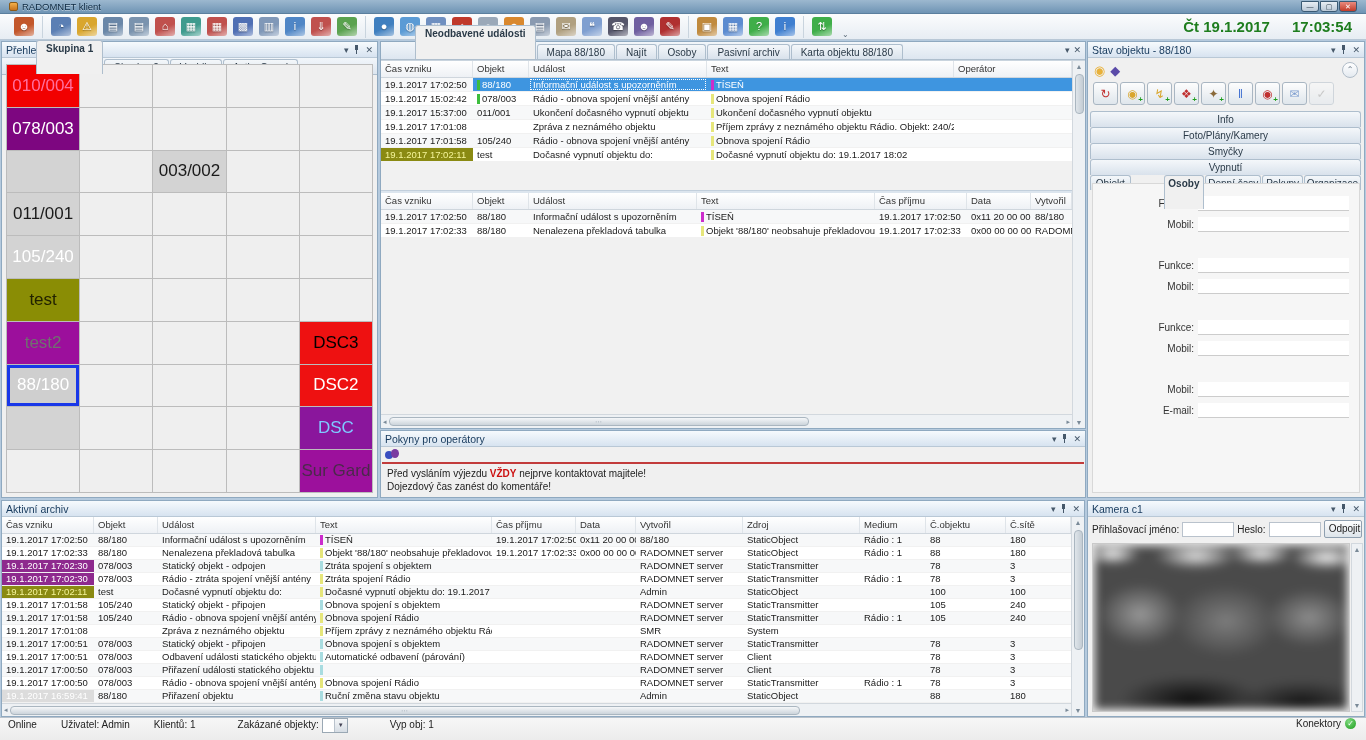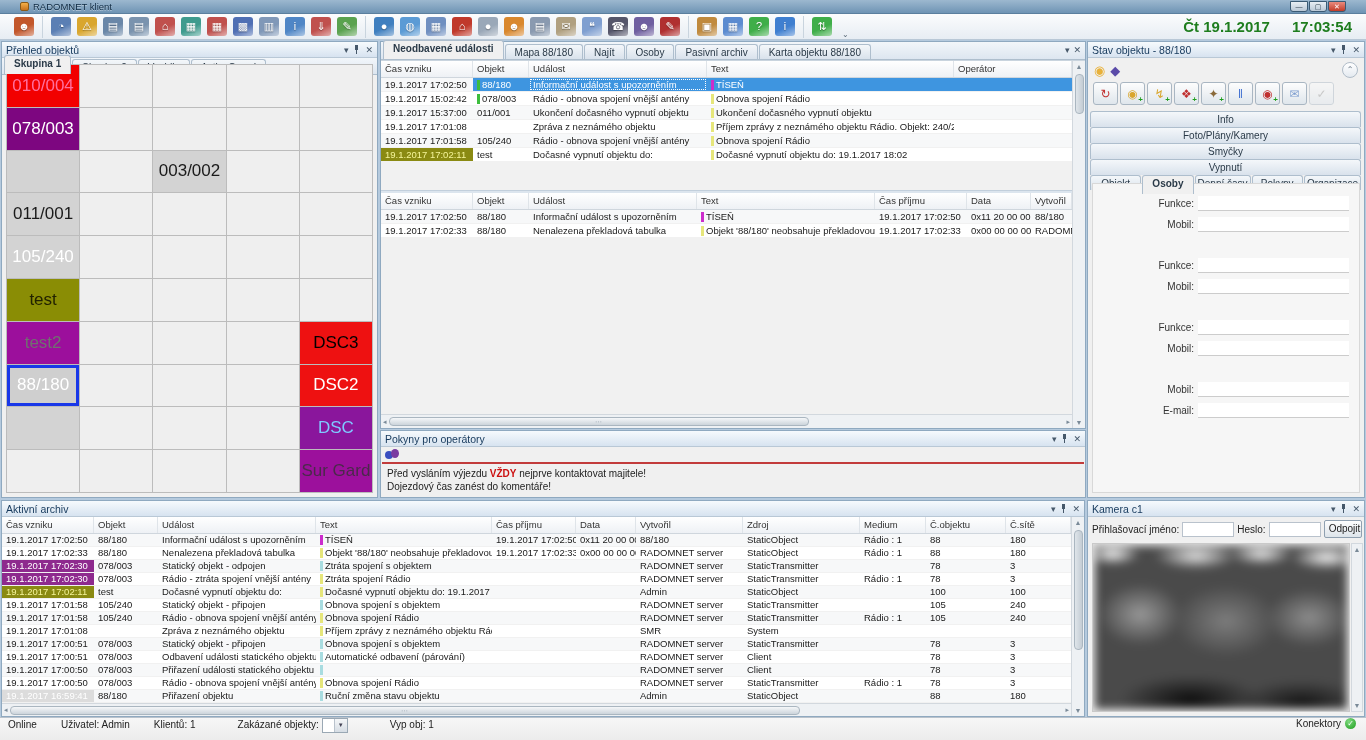--- a/index.html
+++ b/index.html
@@ -1,21 +1,21 @@
 <!DOCTYPE html>
 <html><head>
 <meta charset="utf-8">
 <style>
   * { margin:0; padding:0; box-sizing:border-box; }
   html,body { width:1366px; height:740px; overflow:hidden; }
   body { font-family:"Liberation Sans", sans-serif; font-size:10px; color:#1a1a1a; background:#b5cade; position:relative; }
 
   
   .titlebar { position:absolute; left:0; top:0; width:1366px; height:14px;
-    background:linear-gradient(#9cb8cf,#6f94b4); display:flex; align-items:center; padding:0 20px;
+    background:linear-gradient(#9cb8cf,#6f94b4); display:flex; align-items:center; padding:0 9px;
     border-bottom:1px solid #5b7f9e; }
   .titlebar .appicon { width:9px; height:9px; border-radius:2px; background:linear-gradient(#f4b04a,#c9731d); margin-right:4px; border:1px solid #8a5a18;}
   .titlebar .apptitle { font-size:9.5px; color:#0e2a42; text-shadow:0 1px 0 rgba(255,255,255,.4); }
   .winbtns { margin-left:auto; display:flex; gap:1px; }
   .winbtn { width:18px; height:11px; border:1px solid #3a5a74; border-radius:0 0 3px 3px;
     background:linear-gradient(#e8eef4,#b9c8d6); font-size:7px; line-height:9px; text-align:center; color:#2a3a48;}
   .winbtn.close { background:linear-gradient(#e98b7e,#c23b28); color:#fff; }
 
   
   .toolbar { position:absolute; left:0; top:14px; width:1366px; height:26px;
@@ -33,21 +33,21 @@
     display:flex; align-items:center; padding:0 4px; font-size:10.5px; color:#16395c; }
   .phctrls { margin-left:auto; display:flex; align-items:center; gap:4px; color:#46586a; }
   .phctrls span { font-size:9px; line-height:10px; cursor:default; }
   .pin { width:9px; height:11px; display:inline-block; }
 
   
   #left-panel { left:1px; top:41px; width:377px; height:457px; }
   .tabsrow { display:flex; align-items:flex-end; height:17px; background:linear-gradient(#f2f6fa,#dde6f0); padding-left:2px; border-bottom:1px solid #aebecd;}
   .tab { padding:2px 9px 2px; font-size:10px; color:#2a3a48; background:linear-gradient(#f4f7fa,#d9e2ec);
     border:1px solid #aebecd; border-bottom:none; border-radius:3px 3px 0 0; margin-right:1px; height:15px; line-height:11px; white-space:nowrap;}
-  .tab.active { background:#f0f0f0; font-weight:bold; height:19px; position:relative; z-index:2; }
+  .tab.active { background:#f0f0f0; font-weight:bold; height:34px; position:relative; z-index:2;margin-left:32px; }
   .objgrid { position:absolute; left:4px; top:22px; right:4px; bottom:4px;
     display:grid; grid-template-columns:repeat(5,1fr); grid-template-rows:repeat(10,1fr);
     gap:1px; background:#bcbcbc; border:1px solid #bcbcbc; }
   .objcell { background:#efefef; display:flex; align-items:center; justify-content:center;
     font-size:17px; overflow:hidden; white-space:nowrap; }
   .objcell.selected { outline:3px solid #1837e8; outline-offset:-3px; font-weight:normal; }
 
   
   #events-panel { left:380px; top:41px; width:706px; height:388px; display:flex; flex-direction:column;}
   #events-panel .tabsrow { height:18px; }

